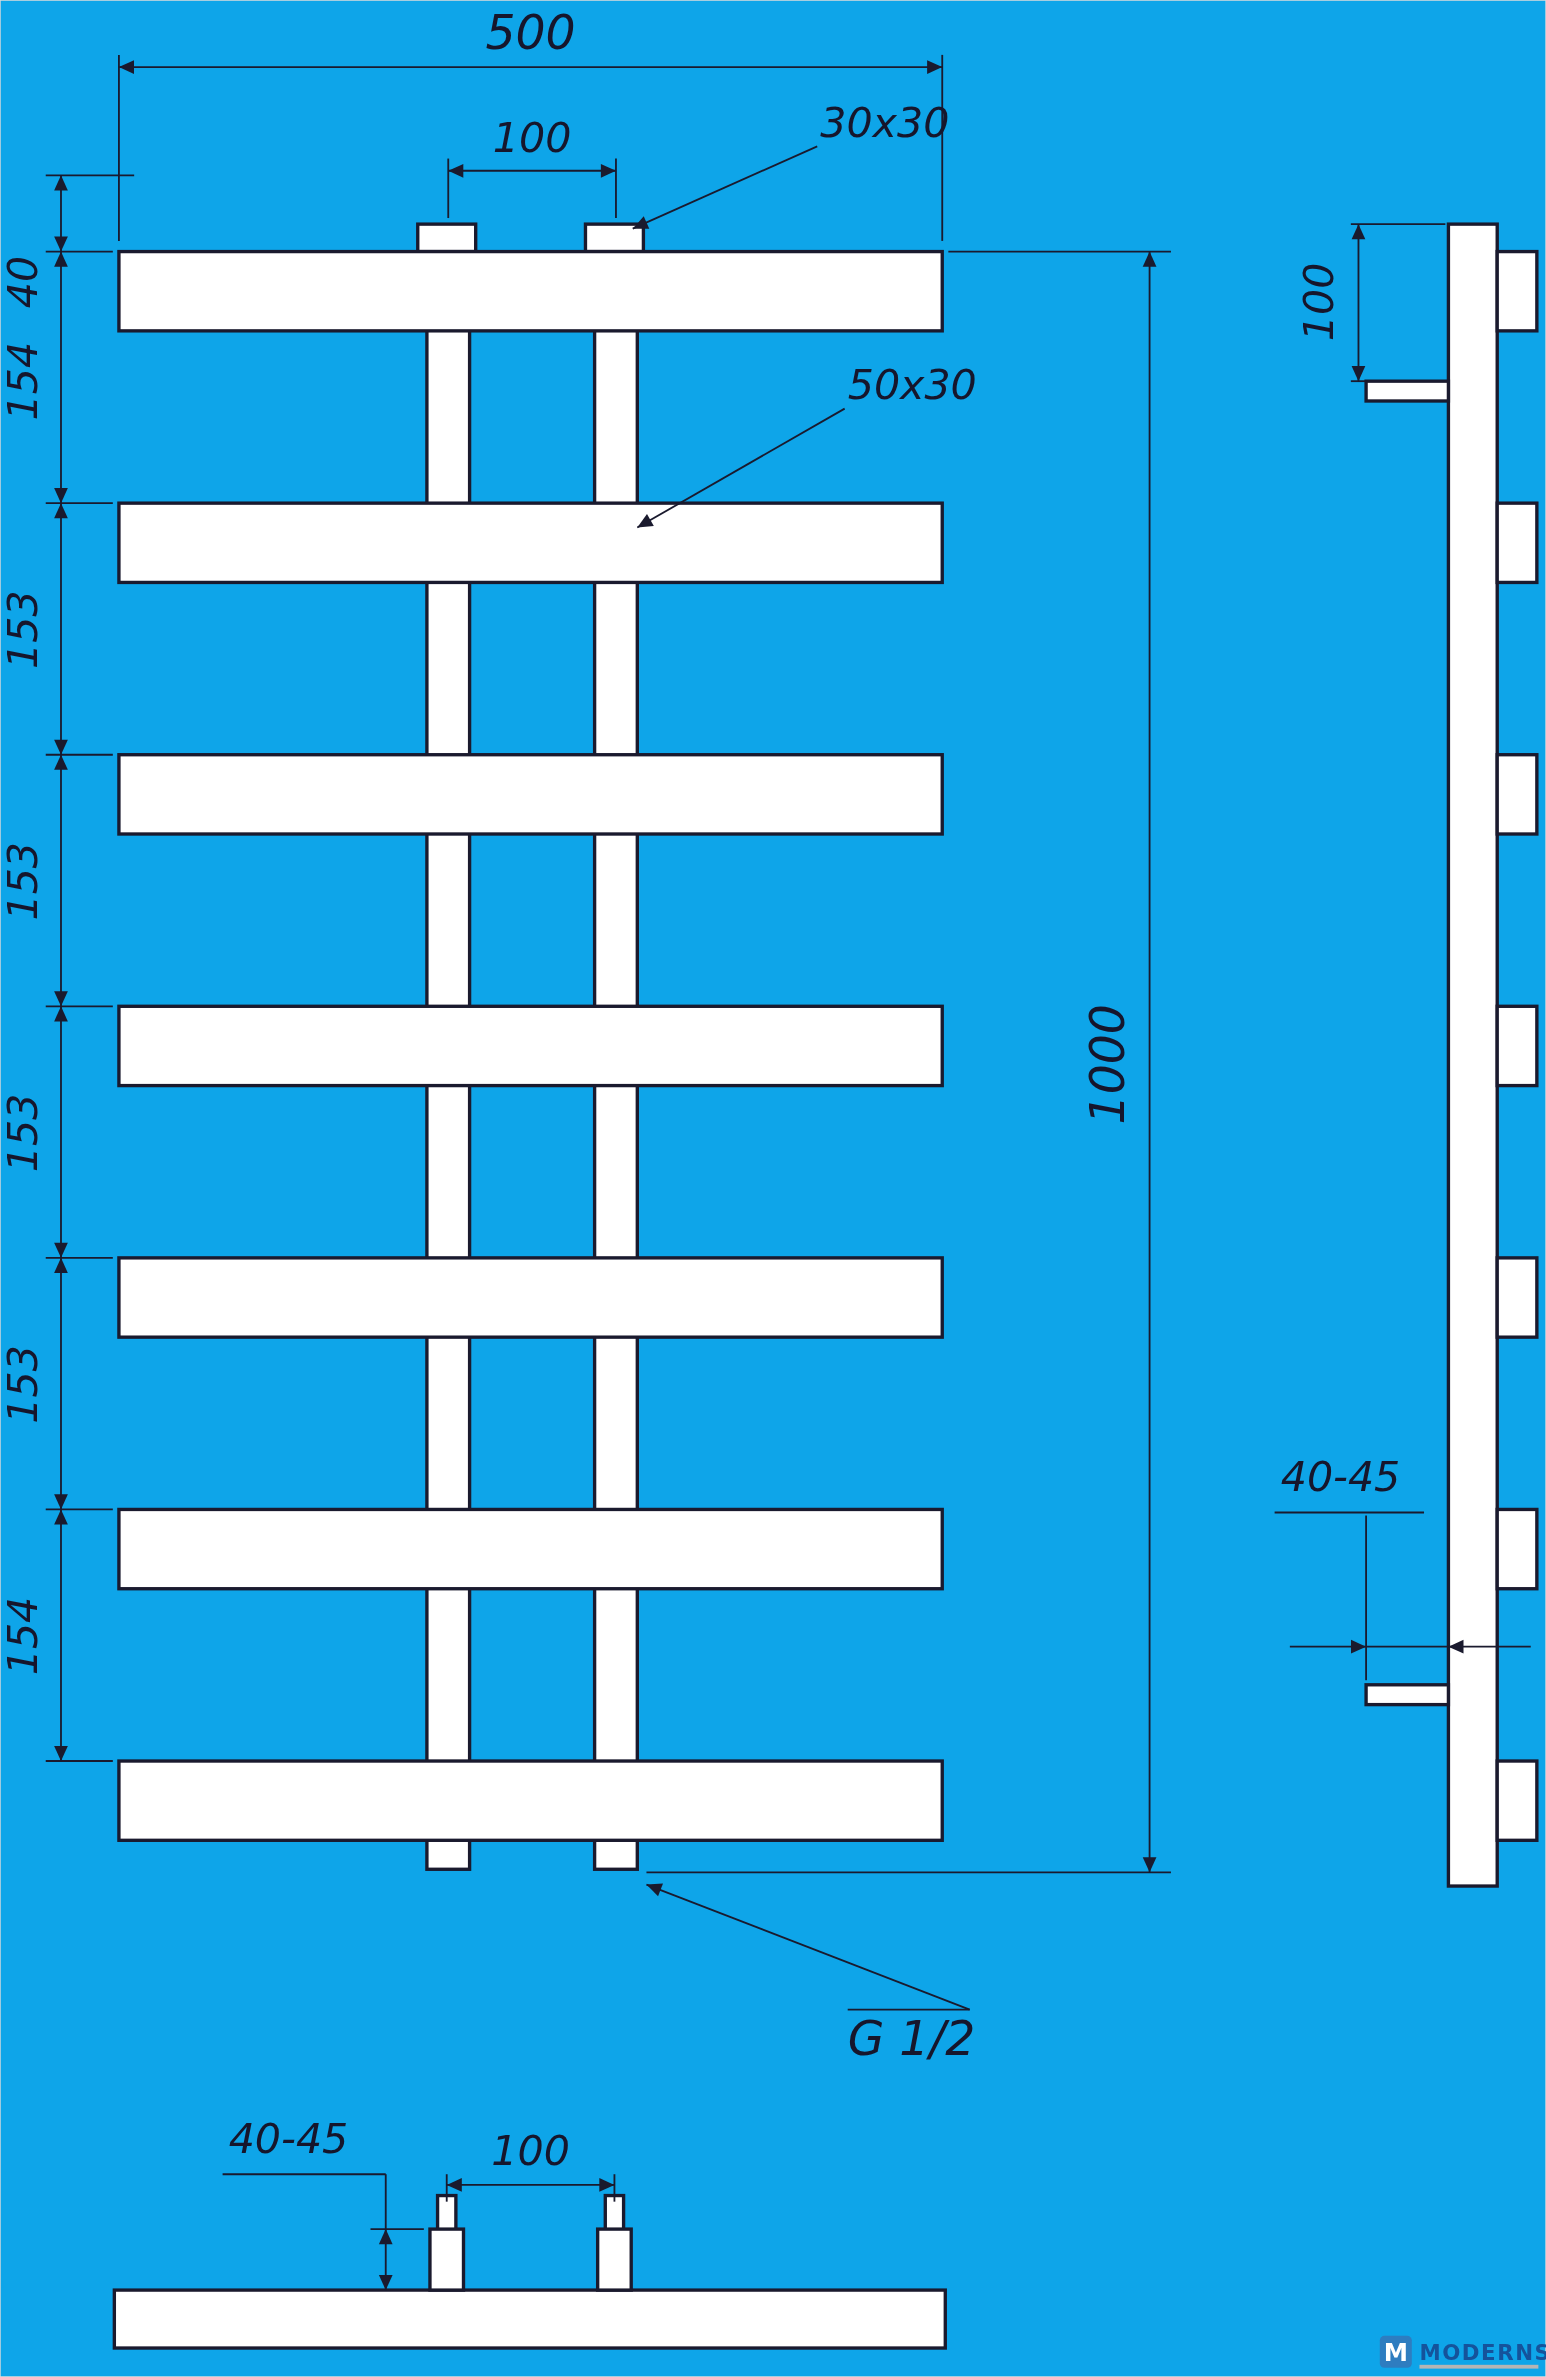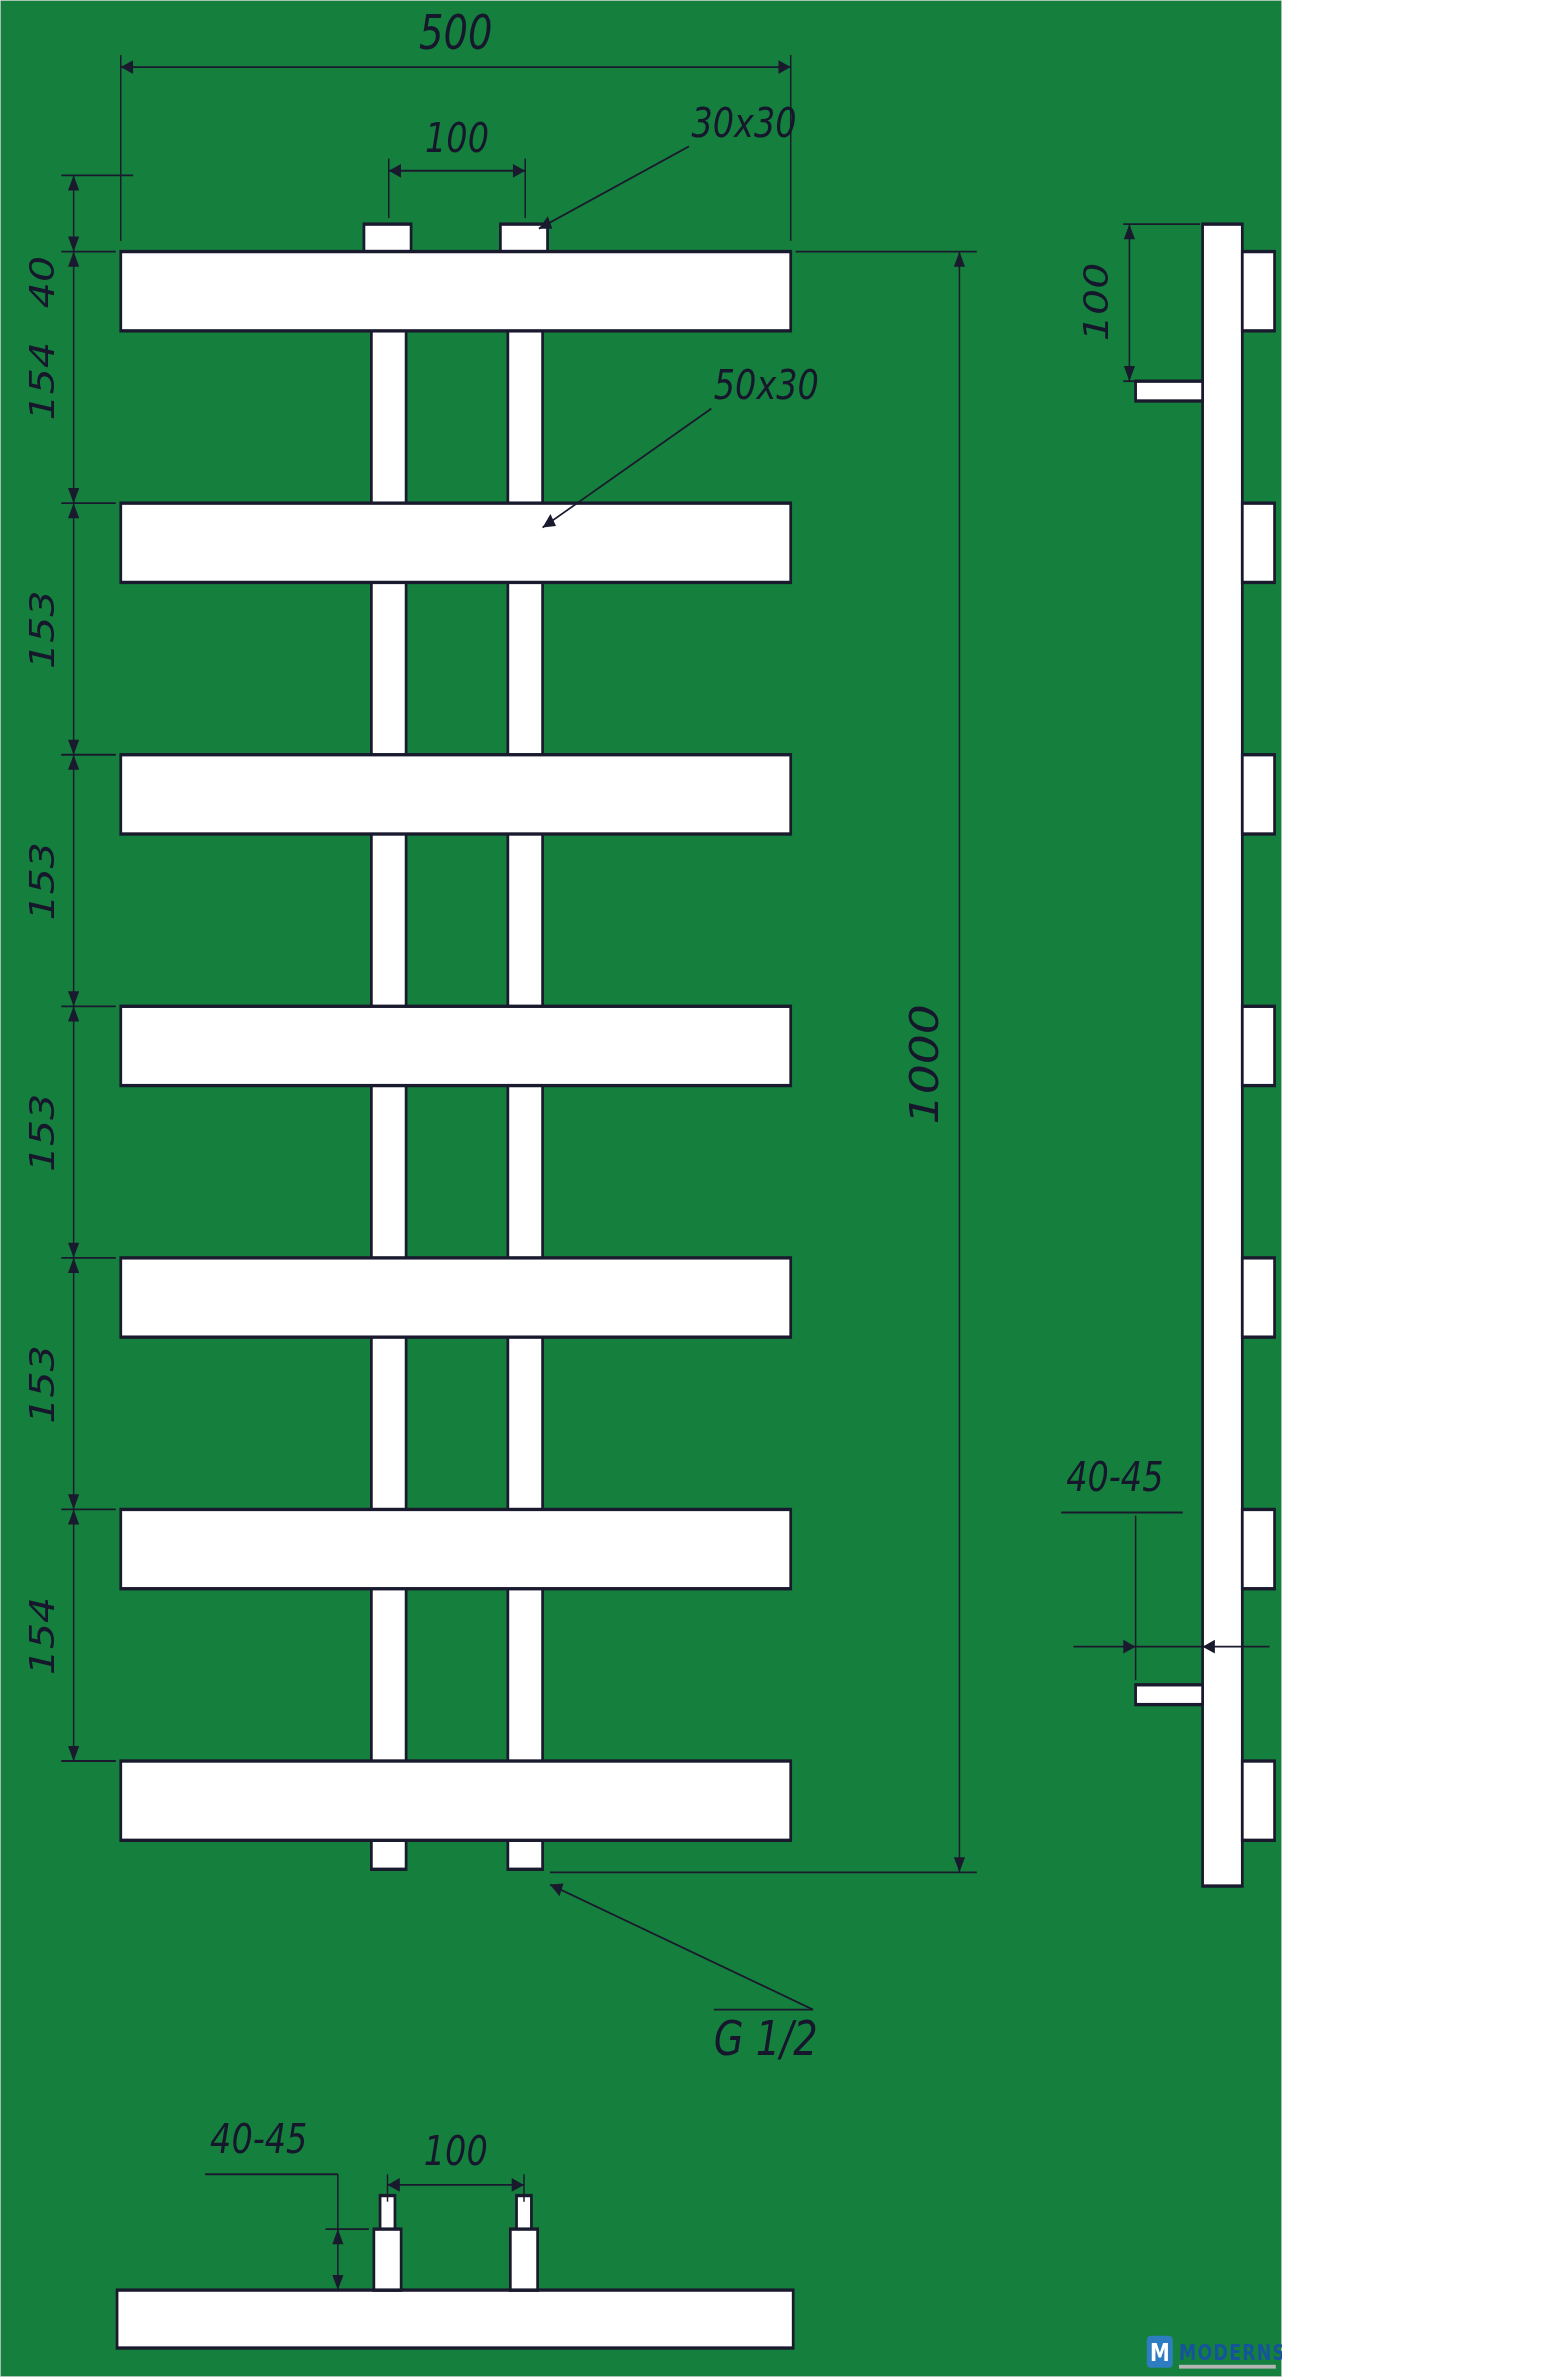--- a/index.html
+++ b/index.html
@@ -1,19 +1,18 @@
 <!DOCTYPE html>
 <html style="font-size:11px"><head>
 <meta charset="utf-8">
 <style>
   html,body{margin:0;padding:0;background:#ffffff;}
   .page{
-    width:1258px;height:2377px;position:relative;background:#15803d;
+    width:1546px;height:2377px;position:relative;background:#0ea5e9;
     box-shadow: inset 0 0 0 0.7px #dcdcdc;
-    padding-left: 24px;
   }
   svg{display:block;width:100%;height:100%;}
   .obj{fill:#ffffff;stroke:#1a1a2e;stroke-width:2.2;}
   .dimline{stroke:#1a1a2e;stroke-width:1.2;fill:none;}
   .thin{stroke:#1a1a2e;stroke-width:1.2;fill:none;}
   text{fill:#16162c;font-family:"DejaVu Sans",sans-serif;font-style:italic;}
   .dimtext{font-size:27px;}
   .big{font-size:31px;}
   .brand{font-style:normal;font-weight:bold;font-size:14px;fill:#15539b;letter-spacing:1px;}
   .brandM{font-style:normal;font-weight:bold;font-size:16px;fill:#ffffff;}

